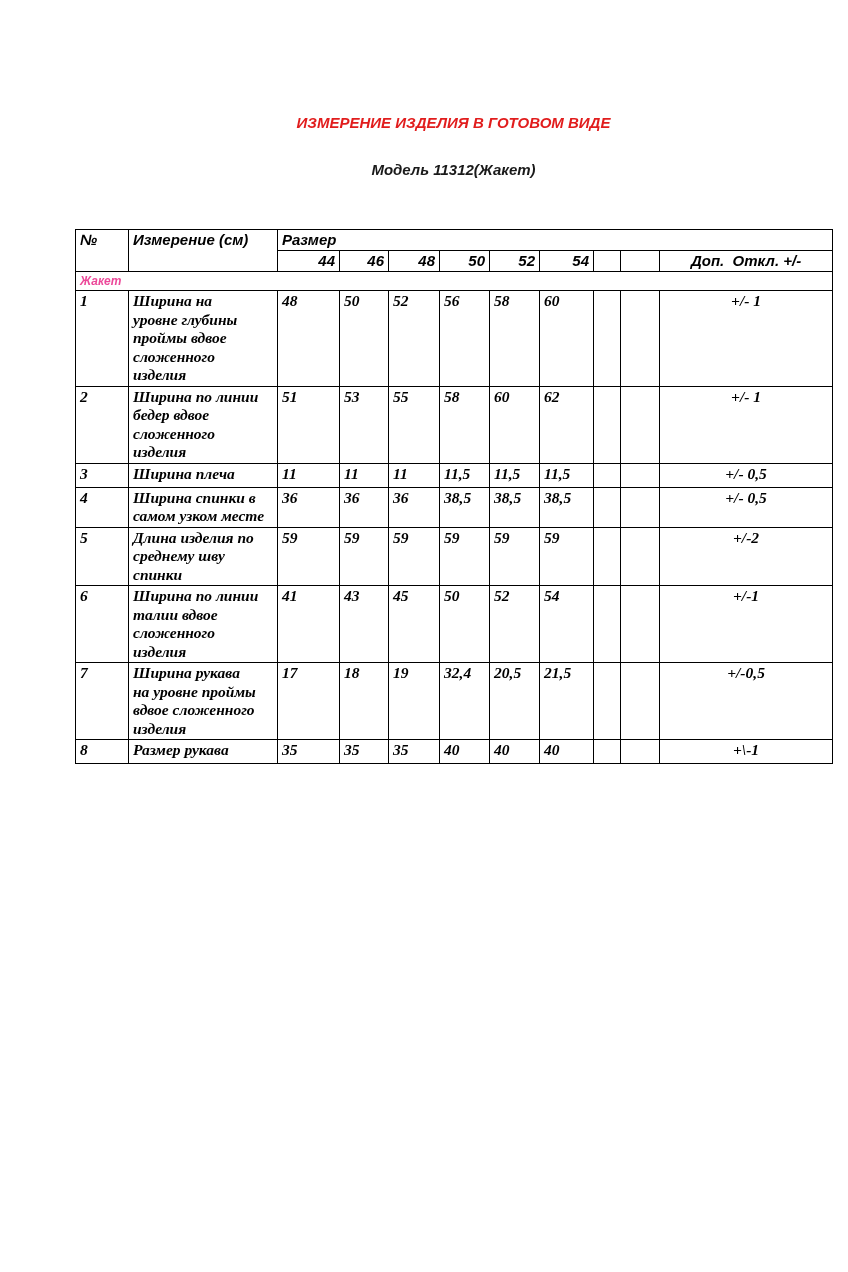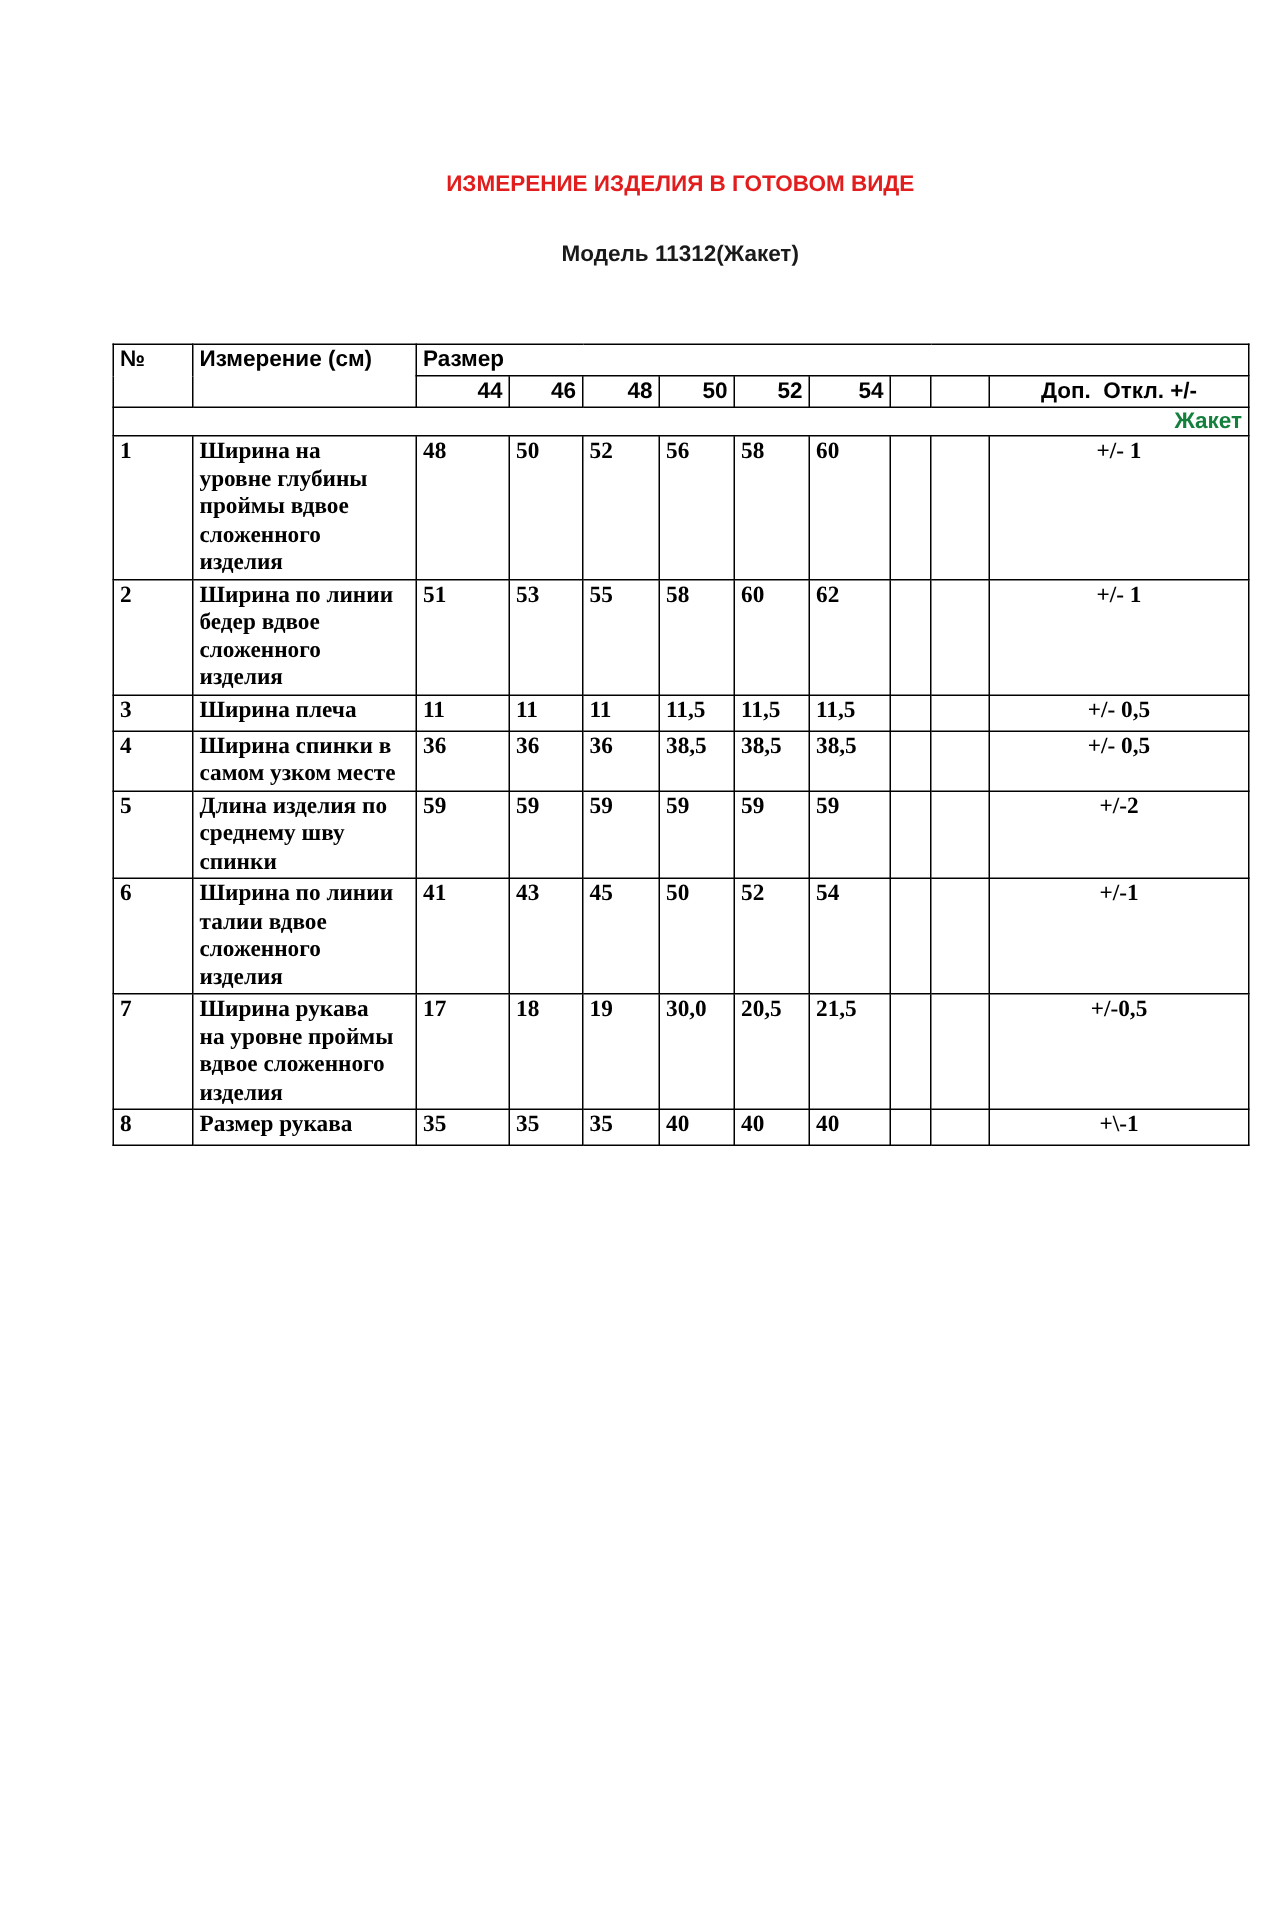--- a/index.html
+++ b/index.html
@@ -9,20 +9,21 @@
     height: 1272px;
     font-family: "Liberation Sans", sans-serif;
     color: #000;
     overflow: hidden;
   }
   .doc {
     position: relative;
     width: 848px;
     height: 1272px;
     background: #ffffff;
+    font-style: italic;
   }
   .content {
     margin-left: 75px;
     width: 757px;
     padding-top: 115px;
   }
   .title {
     text-align: center;
     font-size: 15px;
     line-height: 16px;
@@ -66,25 +67,25 @@
     text-align: left;
     padding-left: 7px;
   }
   th.h-size { text-align: right; padding-left: 1px; }
   th.h-group { }
   th.h-tol { text-align: center; white-space: pre; padding-left: 1px; }
   
   td.section {
     height: 18px;
     font-family: "Liberation Sans", sans-serif;
-    font-size: 15px;
-    line-height: 16px;
-    font-weight: bold;
-    color: #15803d;
-    text-align: right;
+    font-size: 12px;
+    line-height: 16px;
+    font-weight: bold;
+    color: #ec4899;
+    text-align: left;
     padding-right: 116px;
   }
   
   td.c-no, td.c-name, td.c-val, td.c-tol {
     font-family: "Liberation Serif", "DejaVu Serif", serif;
     font-size: 15.5px;
     line-height: 18.5px;
     font-weight: bold;
   }
   td.c-no   { padding-left: 7px; }
@@ -231,21 +232,21 @@
           </tr>
           <tr class="body-row">
             <td class="c-no">7</td>
             <td class="c-name">Ширина рукава
 на уровне проймы
 вдвое сложенного
 изделия</td>
             <td class="c-val">17</td>
             <td class="c-val">18</td>
             <td class="c-val">19</td>
-            <td class="c-val">30,0</td>
+            <td class="c-val">32,4</td>
             <td class="c-val">20,5</td>
             <td class="c-val">21,5</td>
             <td class="c-val"></td>
             <td class="c-val"></td>
             <td class="c-tol">+/-0,5</td>
           </tr>
           <tr class="body-row">
             <td class="c-no">8</td>
             <td class="c-name">Размер рукава</td>
             <td class="c-val">35</td>

